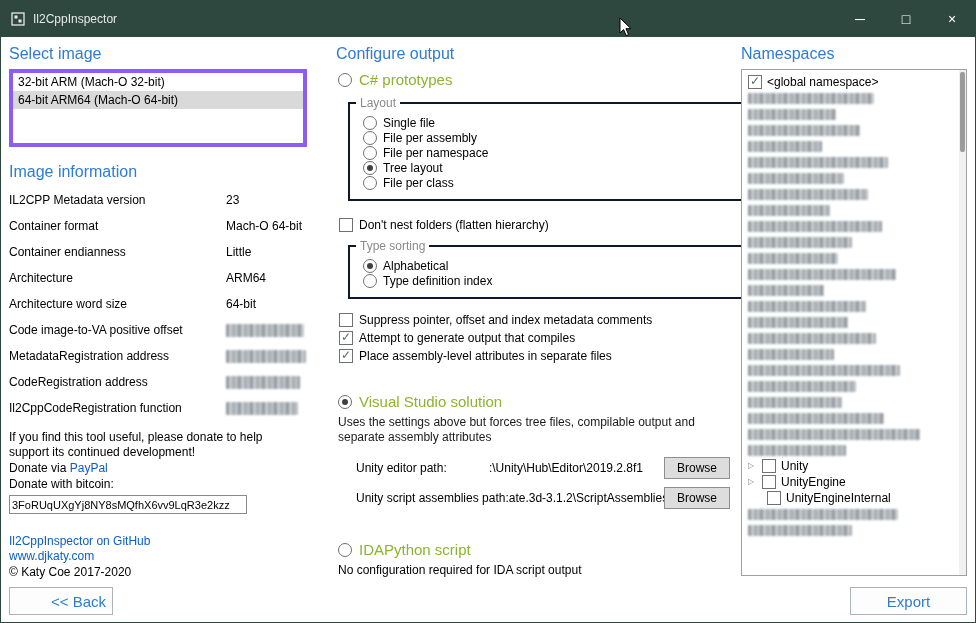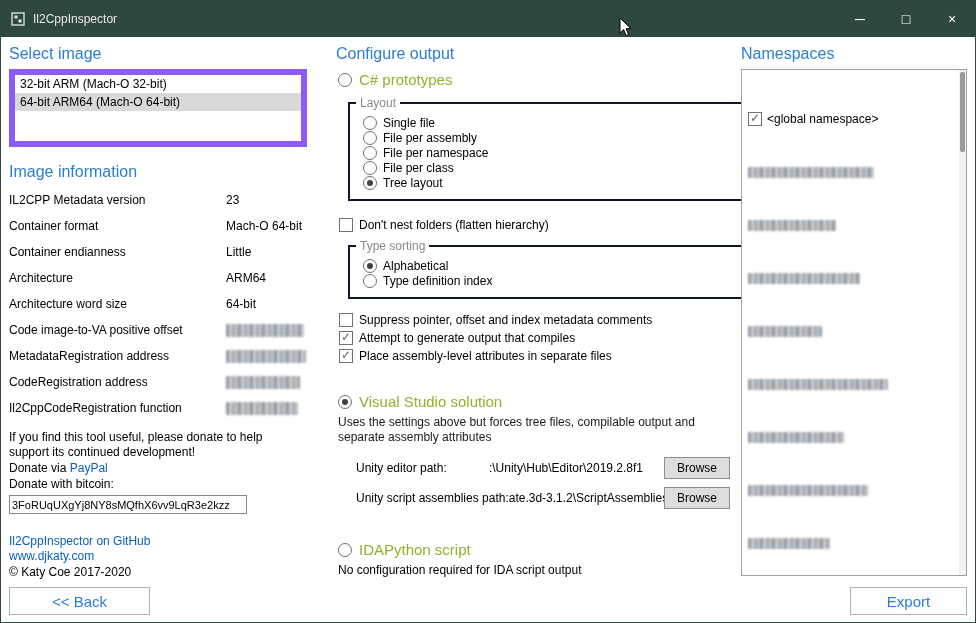--- a/index.html
+++ b/index.html
@@ -10,41 +10,41 @@
   .title-text{font-size:12px;color:#e8e8e8;text-align:right;}
   .win-btns{margin-left:auto;display:flex;height:36px;}
   .win-btn{width:46px;height:36px;display:flex;align-items:center;justify-content:center;color:#fff;font-size:14px;cursor:default;}
   
   .sec-h{font-size:16px;font-weight:400;color:#2d7dd2;margin:8px 0 6px 0;}
   
   .col-left{position:absolute;left:8px;top:36px;width:298px;height:587px;}
   .col-mid{position:absolute;left:335px;top:36px;width:396px;height:587px;}
   .col-right{position:absolute;left:740px;top:36px;width:226px;height:587px;}
   
-  .img-list{border:6px solid #8b5cf6;height:78px;box-sizing:border-box;background:#fff;}
+  .img-list{border:4px solid #8b5cf6;height:78px;box-sizing:border-box;background:#fff;}
   .img-item{font-size:12px;padding:2px 5px;height:14px;line-height:14px;white-space:nowrap;}
   .img-item.sel{background:#d9d9d9;}
   
   .info-grid{display:grid;grid-template-columns:217px 1fr;row-gap:11px;margin-top:12px;font-size:12px;}
   .info-key,.info-val{height:15px;line-height:15px;white-space:nowrap;}
   
   .redacted{display:inline-block;height:13px;border-radius:1px;vertical-align:middle;
     background:repeating-linear-gradient(90deg,#949ba1 0 3px,#c6cbcf 3px 6px,#a8aeb3 6px 9px,#bcc1c5 9px 12px);
     filter:blur(1px);}
   
   .donate-text{margin-top:14px;font-size:12px;line-height:15px;width:295px;}
   .donate-line{font-size:12px;line-height:15px;margin-top:1px;}
   a.lnk{color:#0b5fc0;cursor:pointer;}
   .btc-input{display:block;margin-top:3px;width:232px;height:15px;border:1px solid #8a8a8a;font-family:"Liberation Sans",sans-serif;font-size:11px;padding:1px 2px;}
   .block-lnk{display:block;font-size:12px;line-height:15px;}
   .gh{margin-top:20px;}
   .copyright{font-size:12px;margin-top:1px;line-height:15px;}
   
   .nav-btn{position:absolute;bottom:9px;height:28px;background:#fdfdfd;border:1px solid #a9b4bd;color:#2d7dd2;font-size:15px;font-family:"Liberation Sans",sans-serif;cursor:pointer;}
-  .back{left:0;width:141px;}
+  .back{left:0;width:104px;text-align:right;}
   .export{right:0;width:117px;}
   
   .main-radio{display:flex;align-items:center;gap:7px;margin:8px 0 0 2px;}
   .main-radio-label{font-size:15px;color:#8cb42c;}
   .radio{width:12px;height:12px;border:1px solid #707070;border-radius:50%;background:#fff;flex:none;position:relative;box-sizing:content-box;}
   .radio.on::after{content:"";position:absolute;left:3px;top:3px;width:6px;height:6px;border-radius:50%;background:#404040;}
   .cb{width:12px;height:12px;border:1px solid #707070;background:#fff;flex:none;position:relative;box-sizing:content-box;}
   .cb.on::after{content:"\2713";position:absolute;left:1px;top:-2px;font-size:12px;line-height:14px;color:#5a6b6b;}
   .groupbox{position:relative;border:2px solid #0f172a;margin:14px 0 0 12px;width:411px;box-sizing:border-box;padding:11px 0 9px 13px;}
   .gb-legend{position:absolute;top:-8px;left:6px;background:#fff;padding:0 4px;font-size:12px;color:#8a8a8a;}
@@ -56,21 +56,21 @@
   .vs-desc{margin:5px 0 0 2px;width:392px;font-size:12px;line-height:15px;color:#1a1a1a;}
   .path-row{display:flex;align-items:center;margin:8px 0 0 20px;width:374px;}
   .path-row.first{margin-top:12px;}
   .path-label{font-size:12px;flex:none;white-space:nowrap;}
   .path-value{flex:1;text-align:right;font-size:12px;padding-right:21px;white-space:nowrap;overflow:hidden;}
   .browse-btn{flex:none;width:66px;height:22px;background:#dddddd;border:1px solid #8e8e8e;font-size:12px;font-family:"Liberation Sans",sans-serif;color:#000;cursor:pointer;}
   .ida-head{margin-top:32px;}
   .ida-desc{margin:5px 0 0 2px;font-size:12px;line-height:15px;}
   
   .ns-list{position:relative;border:1px solid #a0a0a0;height:507px;box-sizing:border-box;padding:4px 0 0 6px;overflow:hidden;background:#fff;}
-  .ns-row{display:flex;align-items:center;gap:5px;height:16px;margin-top:37px;}
+  .ns-row{display:flex;align-items:center;gap:5px;height:16px;}
   .expander{width:9px;font-size:8px;color:#8a8a8a;flex:none;line-height:16px;}
   .ns-indent{width:14px;flex:none;}
   .ns-label{font-size:12px;white-space:nowrap;}
   .ns-red{height:11px;}
   .ns-scrollbar{position:absolute;right:0;top:0;width:7px;height:100%;background:#f1f1f1;}
   .ns-thumb{position:absolute;left:1px;top:2px;width:5px;height:80px;background:#9a9a9a;border-radius:2px;}
   
   .cursor{position:absolute;left:618px;top:16px;pointer-events:none;}
 </style>
 </head>
@@ -160,26 +160,26 @@
           </div>
           <div class="opt-row">
             <span class="radio"></span>
             <span class="opt-label">File per assembly</span>
           </div>
           <div class="opt-row">
             <span class="radio"></span>
             <span class="opt-label">File per namespace</span>
           </div>
           <div class="opt-row">
-            <span class="radio"></span>
-            <span class="opt-label">File per class</span>
-          </div>
-          <div class="opt-row">
             <span class="radio on"></span>
             <span class="opt-label">Tree layout</span>
+          </div>
+          <div class="opt-row">
+            <span class="radio"></span>
+            <span class="opt-label">File per class</span>
           </div>
         </div>
     </div>
 
     <div class="cb-row flatten-row">
       <span class="cb"></span>
       <span class="opt-label">Don't nest folders (flatten hierarchy)</span>
     </div>
 
     <div class="groupbox" style="margin-top:13px;">

